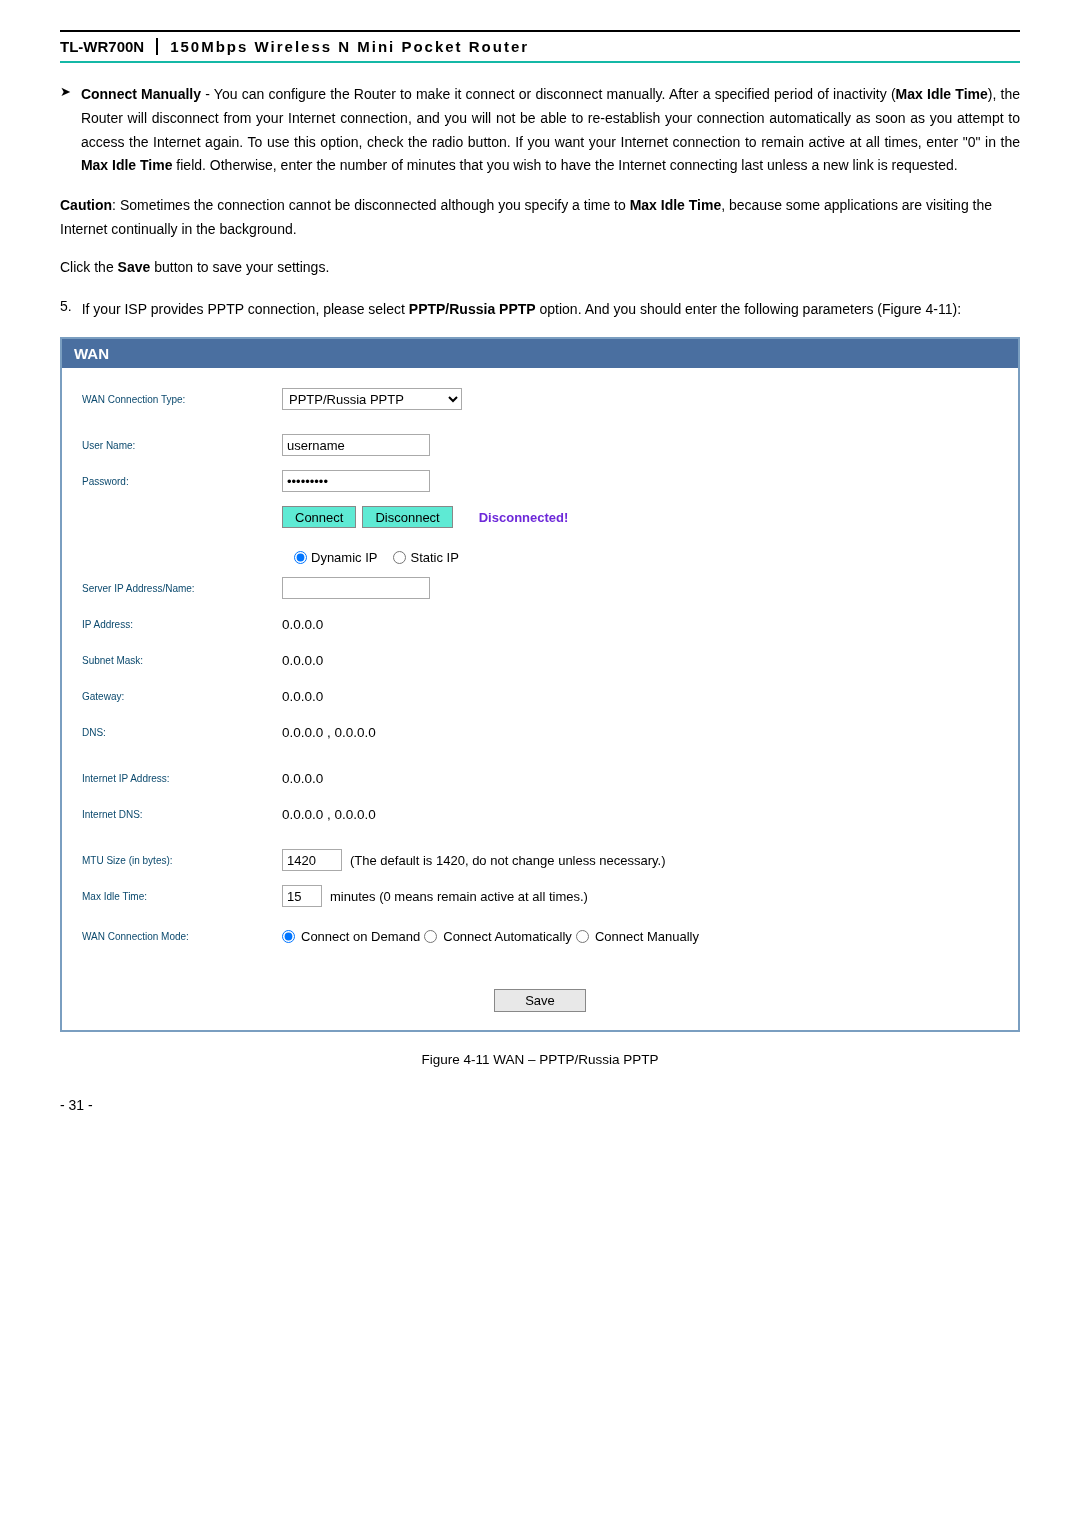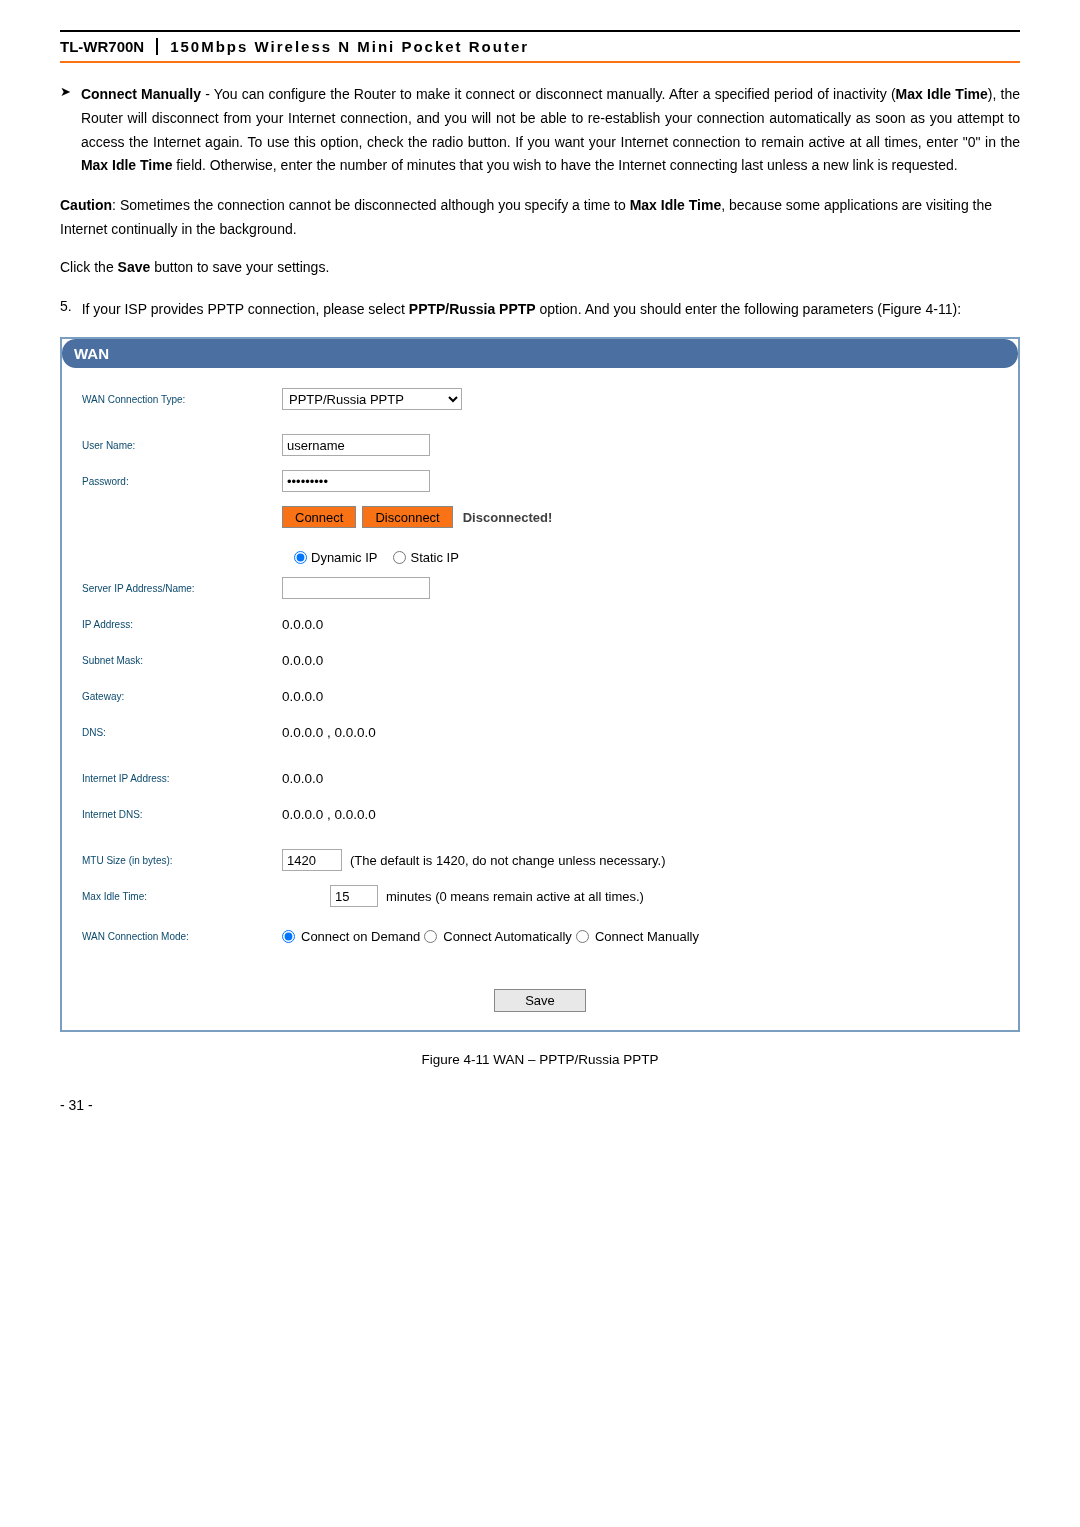--- a/index.html
+++ b/index.html
@@ -9,21 +9,21 @@
       background: #fff;
       color: #000;
       width: 1080px;
       min-height: 1527px;
       padding: 30px 60px;
     }
     .header-bar {
       display: flex;
       align-items: center;
       border-top: 2px solid #000;
-      border-bottom: 2px solid #f97316;
+      border-bottom: 2px solid #14b8a6;
       padding: 6px 0;
       margin-bottom: 20px;
     }
     .header-model {
       font-weight: bold;
       font-size: 15px;
       padding-right: 12px;
       border-right: 2px solid #000;
       margin-right: 12px;
     }
@@ -76,21 +76,20 @@
       margin-top: 14px;
       margin-bottom: 20px;
       background: #fff;
     }
     .wan-panel-title {
       background: #4a6fa0;
       color: #fff;
       font-weight: bold;
       font-size: 15px;
       padding: 6px 12px;
-      border-radius: 14px;
     }
     .wan-panel-body {
       padding: 18px 20px 12px 20px;
     }
     .form-row {
       display: flex;
       align-items: center;
       margin-bottom: 10px;
       min-height: 26px;
     }
@@ -120,29 +119,29 @@
     .btn-row {
       display: flex;
       align-items: center;
       gap: 6px;
       margin-left: 0;
     }
     .btn {
       padding: 2px 12px;
       font-size: 13px;
       border: 1px solid #888;
-      background: #f97316;
+      background: #5eead4;
       cursor: pointer;
       height: 22px;
     }
     .disconnected-text {
-      color: #404040;
+      color: #6d28d9;
       font-weight: bold;
       font-size: 13px;
-      margin-left: 4px;
+      margin-left: 20px;
       text-align: right;
     }
     .radio-row {
       display: flex;
       align-items: center;
       gap: 16px;
       margin-bottom: 10px;
       margin-left: 212px;
     }
     .radio-option {
@@ -313,21 +312,21 @@
     <div class="divider-row"></div>
 
     <div class="form-row">
       <div class="form-label">MTU Size (in bytes):</div>
       <input class="form-input" type="text" style="width: 60px;" value="1420">
       <span class="mtu-note">(The default is 1420, do not change unless necessary.)</span>
     </div>
 
     <div class="form-row">
       <div class="form-label">Max Idle Time:</div>
-      <input class="form-input" type="text" style="width: 48px; margin-left: 48px;" value="15">
+      <input class="form-input" type="text" style="width: 40px;" value="15">
       <span class="mtu-note">minutes (0 means remain active at all times.)</span>
     </div>
 
     <div class="divider-row"></div>
 
     <div class="form-row" style="align-items:flex-start;">
       <div class="form-label" style="padding-top:2px;">WAN Connection Mode:</div>
       <div class="connection-mode-options">
         <label class="connection-mode-option">
           <input type="radio" name="wan_mode" checked="" style="">

